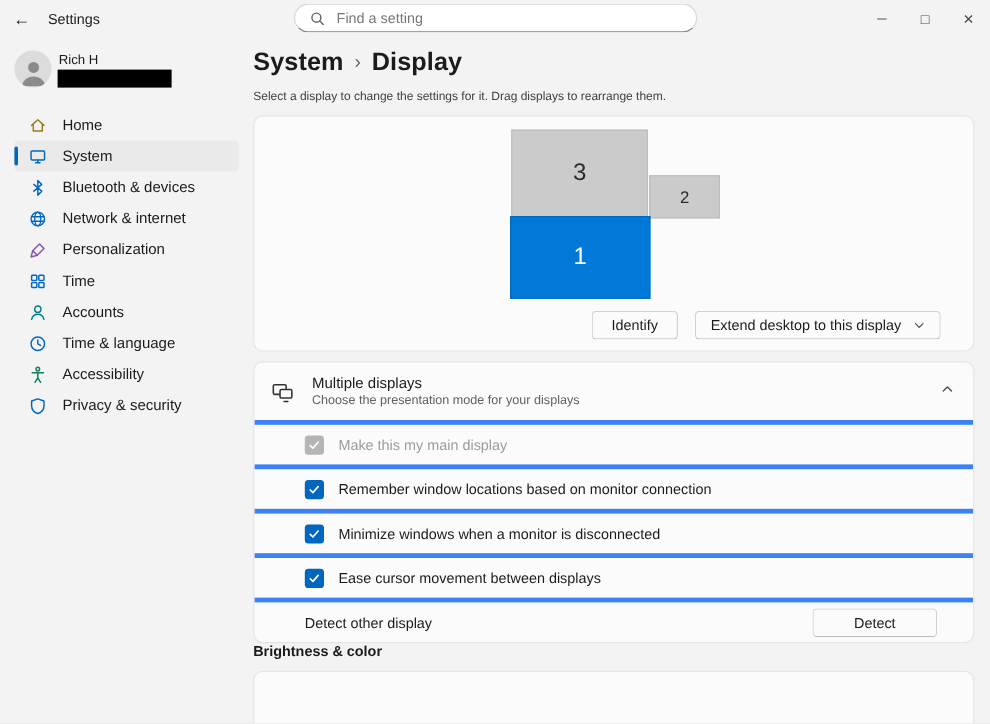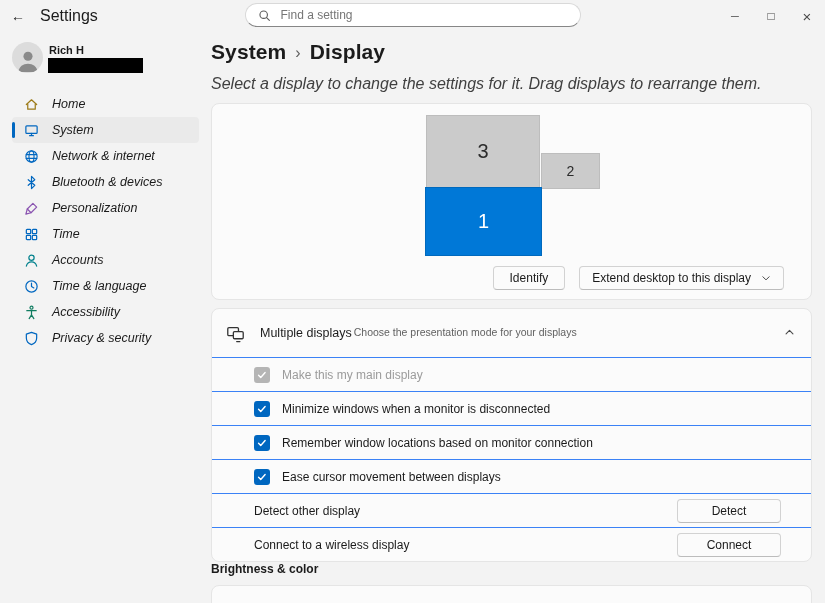--- a/index.html
+++ b/index.html
@@ -4,21 +4,21 @@
 <style>
   html,body{margin:0;padding:0;background:#e8e8e8;}
   .window{
     width:825px;height:603px;position:relative;overflow:hidden;
     background:#f3f3f3;font-family:"Liberation Sans",sans-serif;color:#1b1b1b;
     -webkit-font-smoothing:antialiased;
   }
   
   .titlebar{height:32px;position:relative;display:flex;align-items:center;}
   .back-btn{width:28px;text-align:center;font-size:14px;color:#1b1b1b;cursor:pointer;margin-left:4px;}
-  .app-title{font-size:16px;margin-left:8px;}
+  .app-title{font-size:12px;margin-left:8px;}
   .searchbox{
     position:absolute;left:50%;top:3px;transform:translateX(-50%);
     width:336px;height:24px;background:#ffffff;border:1px solid #d9d9d9;border-bottom-color:#868686;
     border-radius:13px;display:flex;align-items:center;padding:0 12px;box-sizing:border-box;gap:8px;
   }
   .searchbox svg{flex:0 0 auto;color:#5c5c5c;}
   .searchbox input{
     border:none;outline:none;background:transparent;flex:1;font-size:12px;
     font-family:"Liberation Sans",sans-serif;color:#1b1b1b;
   }
@@ -26,23 +26,23 @@
   .win-controls{position:absolute;right:0;top:0;height:32px;display:flex;}
   .win-btn{width:36px;height:32px;display:flex;align-items:center;justify-content:center;font-size:11px;color:#4a4a4a;cursor:pointer;}
   .win-btn.max{font-size:12px;}
   .win-btn.close{font-size:15px;}
   
   .body{display:flex;height:571px;}
   .sidebar{width:211px;box-sizing:border-box;padding:10px 12px 0 12px;flex:0 0 auto;}
   .user{display:flex;align-items:flex-start;gap:5px;cursor:pointer;}
   .avatar{width:31px;height:31px;border-radius:50%;background:#dcdcdc;overflow:hidden;display:flex;align-items:flex-end;justify-content:center;flex:0 0 auto;}
   .user-col{display:flex;flex-direction:column;}
-  .user-name{font-size:11px;font-weight:700;margin-top:2px;margin-left:1px;}
+  .user-name{font-size:11px;font-weight:400;margin-top:2px;margin-left:1px;}
   .redacted{width:95px;height:15px;background:#000;margin-top:2px;}
-  .nav{margin-top:18px;font-style:italic;}
+  .nav{margin-top:18px;}
   .nav-item{
     display:flex;align-items:center;gap:13px;height:26px;padding-left:12px;border-radius:4px;
     font-size:12.5px;position:relative;cursor:pointer;
   }
   .nav-item.selected{background:#eaeaea;}
   .nav-item.selected::before{
     content:"";position:absolute;left:0;top:5px;width:3px;height:16px;border-radius:2px;background:#0067c0;
   }
   .nav-ic{width:15px;height:15px;display:flex;align-items:center;justify-content:center;}
   .nav-item:nth-child(1) .nav-ic{color:#9c7a18;}
@@ -54,46 +54,46 @@
   .nav-item:nth-child(7) .nav-ic{color:#00808c;}
   .nav-item:nth-child(8) .nav-ic{color:#0067c0;}
   .nav-item:nth-child(9) .nav-ic{color:#107c60;}
   .nav-item:nth-child(10) .nav-ic{color:#0067c0;}
   .nav-item:nth-child(11) .nav-ic{color:#5d5d5d;}
   .nav-item:nth-child(12) .nav-ic{color:#0067c0;}
   
   .main{flex:1;box-sizing:border-box;padding:8px 13px 0 0;min-width:0;}
   .breadcrumb{display:flex;align-items:center;gap:9px;font-size:21px;font-weight:600;letter-spacing:.1px;}
   .crumb-sep{font-size:16px;color:#5f5f5f;font-weight:400;padding-top:2px;}
-  .page-desc{font-size:16px;color:#404040;margin-top:11px;font-style:italic;}
+  .page-desc{font-size:10px;color:#404040;margin-top:11px;}
   .card{background:#fbfbfb;border:1px solid #e5e5e5;border-radius:8px;box-sizing:border-box;}
   
   .arrange{margin-top:10px;height:197px;position:relative;}
   .mon{position:absolute;display:flex;align-items:center;justify-content:center;cursor:grab;}
   .mon-3{left:214px;top:11px;width:112px;height:71px;background:#cbcbcb;border:1px solid #bdbdbd;color:#2b2b2b;font-size:20px;}
   .mon-2{left:329px;top:49px;width:57px;height:34px;background:#cbcbcb;border:1px solid #bdbdbd;color:#2b2b2b;font-size:14px;}
   .mon-1{left:213px;top:83px;width:115px;height:67px;background:#0078d7;border:1px solid #0069bd;color:#fff;font-size:20px;}
   .arrange-btns{position:absolute;right:27px;bottom:9px;display:flex;gap:14px;}
   .btn{
     background:#fbfbfb;border:1px solid #d2d2d2;border-bottom-color:#bcbcbc;border-radius:4px;
     font-size:12px;color:#1b1b1b;height:24px;display:flex;align-items:center;justify-content:center;
     padding:0 16px;cursor:pointer;box-sizing:border-box;font-family:"Liberation Sans",sans-serif;
   }
   .btn.dropdown{gap:10px;padding:0 12px;}
   .btn.dropdown svg{color:#4a4a4a;}
   
   .expander{margin-top:8px;overflow:hidden;}
   .exp-header{display:flex;align-items:center;padding:8px 16px 8px 14px;height:48px;box-sizing:border-box;cursor:pointer;}
   .exp-ic{width:19px;height:19px;color:#333;flex:0 0 auto;}
-  .exp-text{margin-left:15px;display:flex;gap:2px;}
+  .exp-text{margin-left:15px;display:flex;flex-direction:column;gap:2px;}
   .exp-title{font-size:12.5px;}
   .exp-sub{font-size:10.5px;color:#616161;}
   .exp-chevron{margin-left:auto;color:#4a4a4a;}
   .exp-row{
-    border-top:1px solid #3b82f6;height:33px;display:flex;align-items:center;
+    border-top:4px solid #3b82f6;height:33px;display:flex;align-items:center;
     padding:0 30px 0 42px;font-size:12px;
   }
   .checkbox{
     width:16px;height:16px;border-radius:3px;background:#0067c0;display:flex;align-items:center;
     justify-content:center;margin-right:12px;flex:0 0 auto;cursor:pointer;box-sizing:border-box;
   }
   .checkbox.disabled{background:#b5b5b5;cursor:default;}
   .cb-label{color:#1b1b1b;}
   .cb-label.disabled{color:#9b9b9b;}
   .exp-row .row-btn{margin-left:auto;width:104px;padding:0;}
@@ -153,35 +153,35 @@
           <span class="nav-ic">
             <svg width="15" height="15" viewBox="0 0 16 16" fill="none" stroke="currentColor" stroke-width="1.3" stroke-linecap="round" stroke-linejoin="round">
                 <rect x="2" y="3" width="12" height="8" rx="1"></rect>
                 <path d="M6 13.5h4M8 11v2.5"></path>
               </svg>
           </span>
           <span>System</span>
         </div>
         <div class="nav-item">
           <span class="nav-ic">
+            <svg width="15" height="15" viewBox="0 0 16 16" fill="none" stroke="currentColor" stroke-width="1.3" stroke-linecap="round" stroke-linejoin="round">
+                <path d="M4.5 5l7 6L8 14.5v-13L11.5 5l-7 6"></path>
+              </svg>
+          </span>
+          <span>Bluetooth &amp; devices</span>
+        </div>
+        <div class="nav-item">
+          <span class="nav-ic">
             <svg width="15" height="15" viewBox="0 0 16 16" fill="none" stroke="currentColor" stroke-width="1.2" stroke-linecap="round">
                 <circle cx="8" cy="8" r="6"></circle>
                 <ellipse cx="8" cy="8" rx="2.7" ry="6"></ellipse>
                 <path d="M2.4 6h11.2M2.4 10h11.2"></path>
               </svg>
           </span>
           <span>Network &amp; internet</span>
-        </div>
-        <div class="nav-item">
-          <span class="nav-ic">
-            <svg width="15" height="15" viewBox="0 0 16 16" fill="none" stroke="currentColor" stroke-width="1.3" stroke-linecap="round" stroke-linejoin="round">
-                <path d="M4.5 5l7 6L8 14.5v-13L11.5 5l-7 6"></path>
-              </svg>
-          </span>
-          <span>Bluetooth &amp; devices</span>
         </div>
         <div class="nav-item">
           <span class="nav-ic">
             <svg width="15" height="15" viewBox="0 0 16 16" fill="none" stroke="currentColor" stroke-width="1.3" stroke-linecap="round" stroke-linejoin="round">
                 <path d="M9.5 2.5l4 4-6 6-4-4z"></path>
                 <path d="M3.5 8.5 2 14l5.5-1.5"></path>
               </svg>
           </span>
           <span>Personalization</span>
         </div>
@@ -284,45 +284,41 @@
               </svg>
           </span>
           <span class="cb-label disabled">Make this my main display</span>
         </div>
         <div class="exp-row">
           <span class="checkbox">
             <svg width="10" height="10" viewBox="0 0 16 16" fill="none" stroke="#ffffff" stroke-width="2.2" stroke-linecap="round" stroke-linejoin="round">
                 <path d="M2.5 8.5l3.5 3.5 7-8"></path>
               </svg>
           </span>
-          <span class="cb-label">Minimize windows when a monitor is disconnected</span>
+          <span class="cb-label">Remember window locations based on monitor connection</span>
         </div>
         <div class="exp-row">
           <span class="checkbox">
             <svg width="10" height="10" viewBox="0 0 16 16" fill="none" stroke="#ffffff" stroke-width="2.2" stroke-linecap="round" stroke-linejoin="round">
                 <path d="M2.5 8.5l3.5 3.5 7-8"></path>
               </svg>
           </span>
-          <span class="cb-label">Remember window locations based on monitor connection</span>
+          <span class="cb-label">Minimize windows when a monitor is disconnected</span>
         </div>
         <div class="exp-row">
           <span class="checkbox">
             <svg width="10" height="10" viewBox="0 0 16 16" fill="none" stroke="#ffffff" stroke-width="2.2" stroke-linecap="round" stroke-linejoin="round">
                 <path d="M2.5 8.5l3.5 3.5 7-8"></path>
               </svg>
           </span>
           <span class="cb-label">Ease cursor movement between displays</span>
         </div>
         <div class="exp-row">
           <span class="cb-label">Detect other display</span>
           <button class="btn row-btn">Detect</button>
-        </div>
-        <div class="exp-row">
-          <span class="cb-label">Connect to a wireless display</span>
-          <button class="btn row-btn">Connect</button>
         </div>
       </div>
 
       <div class="section-header">Brightness &amp; color</div>
       <div class="card brightness-card">
         
         
         
         
       </div>

